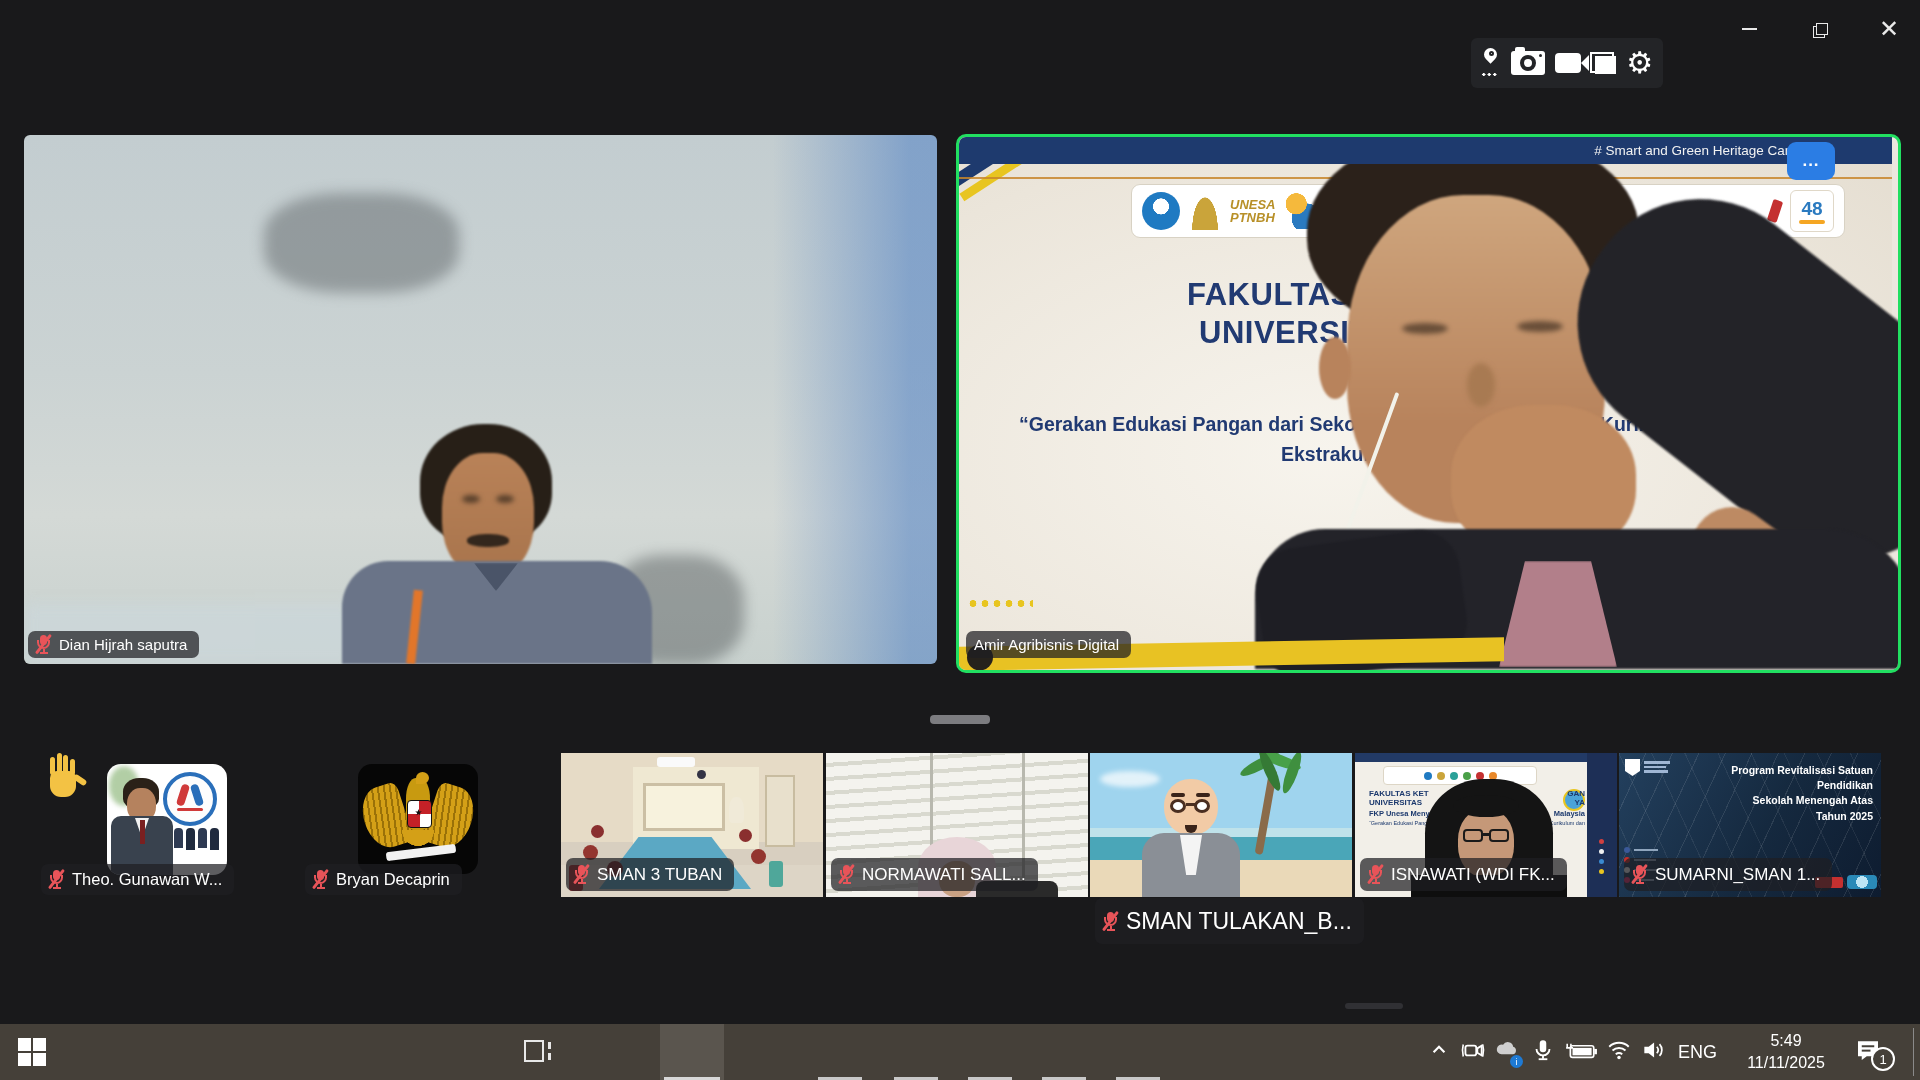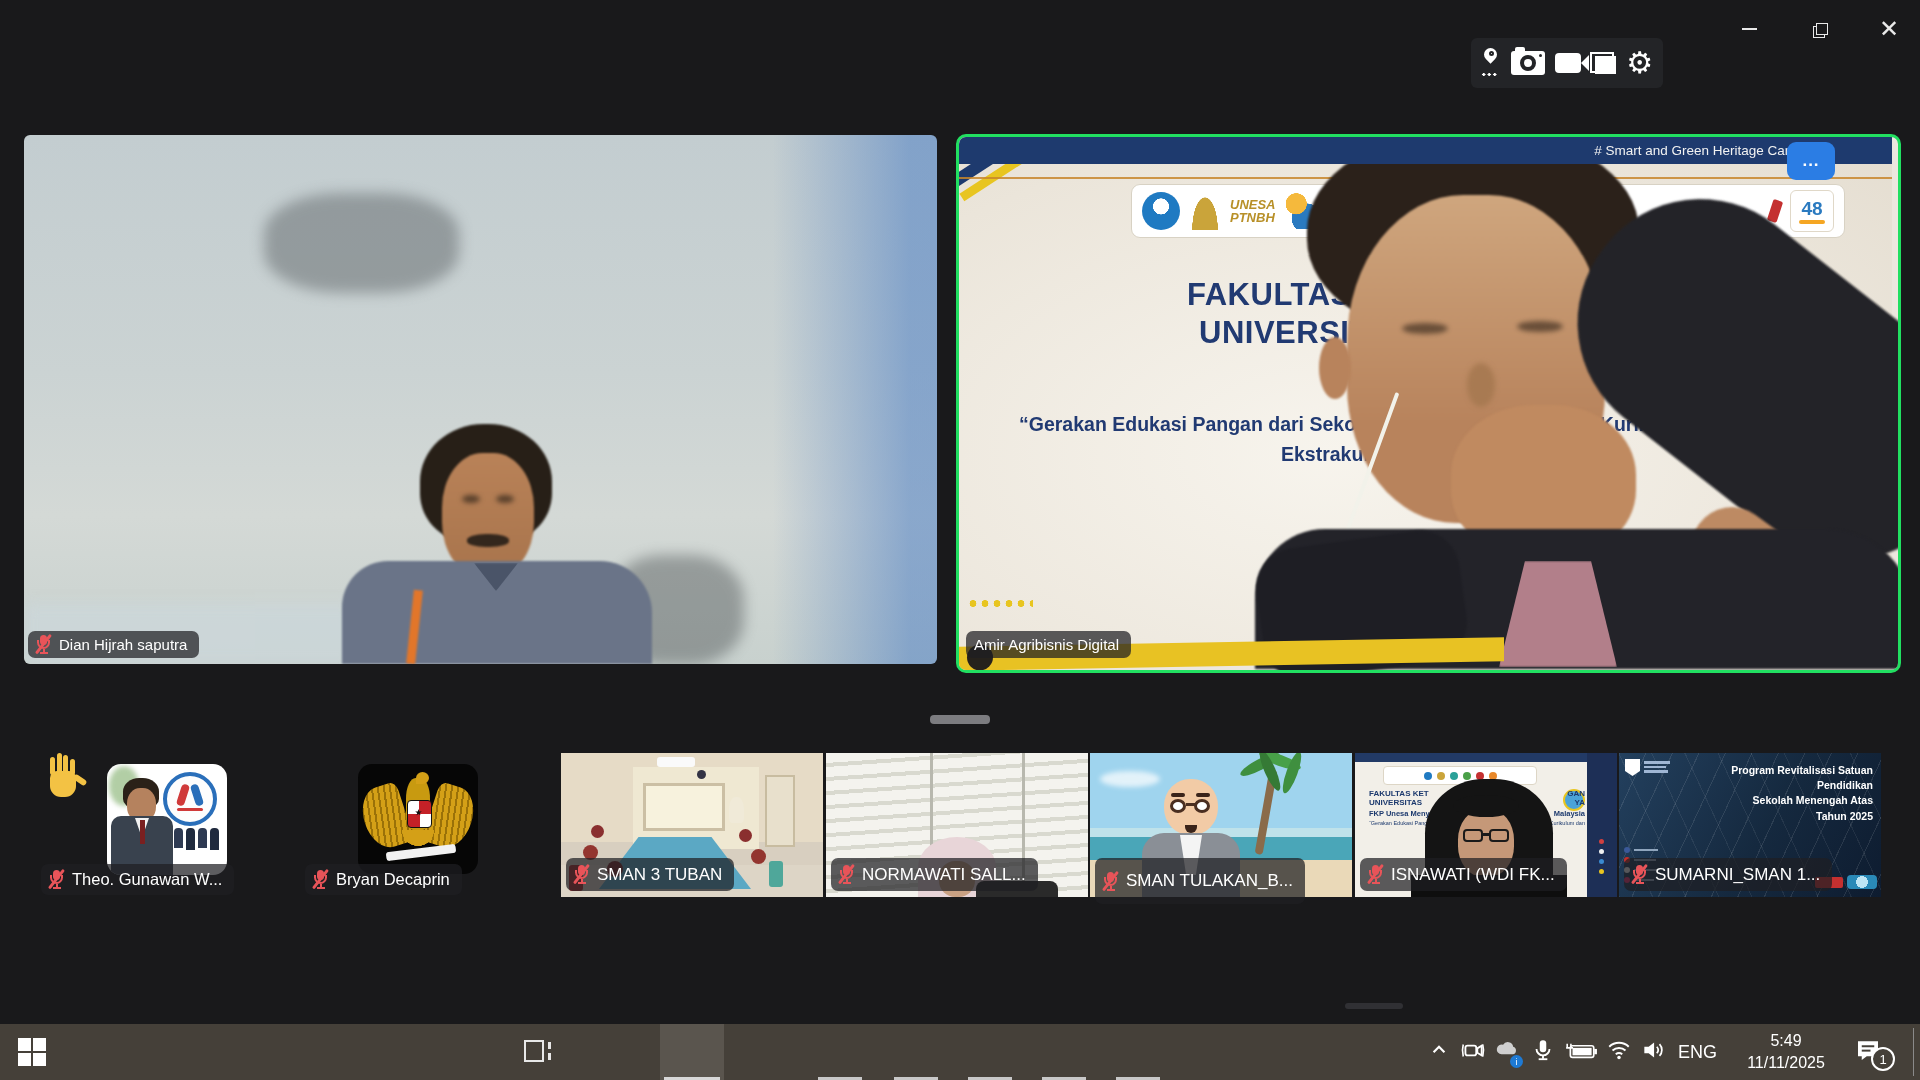--- a/index.html
+++ b/index.html
@@ -422,21 +422,21 @@
   <div class="pill" style="left:831px;top:858px;height:33px;font-size:17px;">
     <span class="mic">
         <i class="cap"></i>
         <i class="arc"></i>
         <i class="stem"></i>
         <i class="base"></i>
         <i class="slash"></i>
       </span>
     <span>NORMAWATI SALL...</span>
   </div>
-  <div class="pill" style="left:1095px;top:858px;height:46px;font-size:17px;">
+  <div class="pill" style="left:1095px;top:898px;height:46px;font-size:23px;">
     <span class="mic">
         <i class="cap"></i>
         <i class="arc"></i>
         <i class="stem"></i>
         <i class="base"></i>
         <i class="slash"></i>
       </span>
     <span>SMAN TULAKAN_B...</span>
   </div>
   <div class="pill" style="left:1360px;top:858px;height:33px;font-size:17px;">

